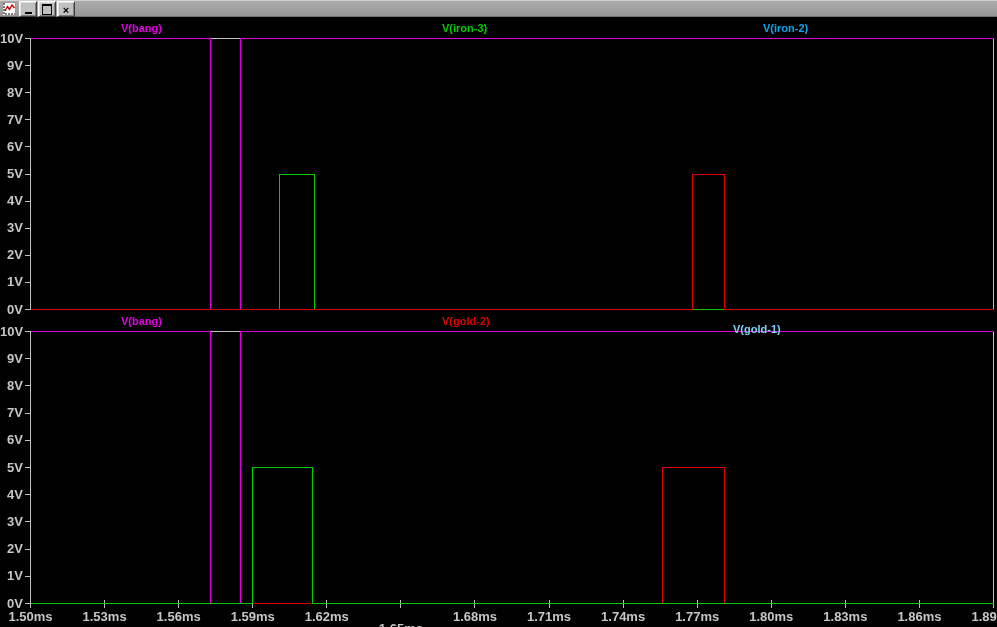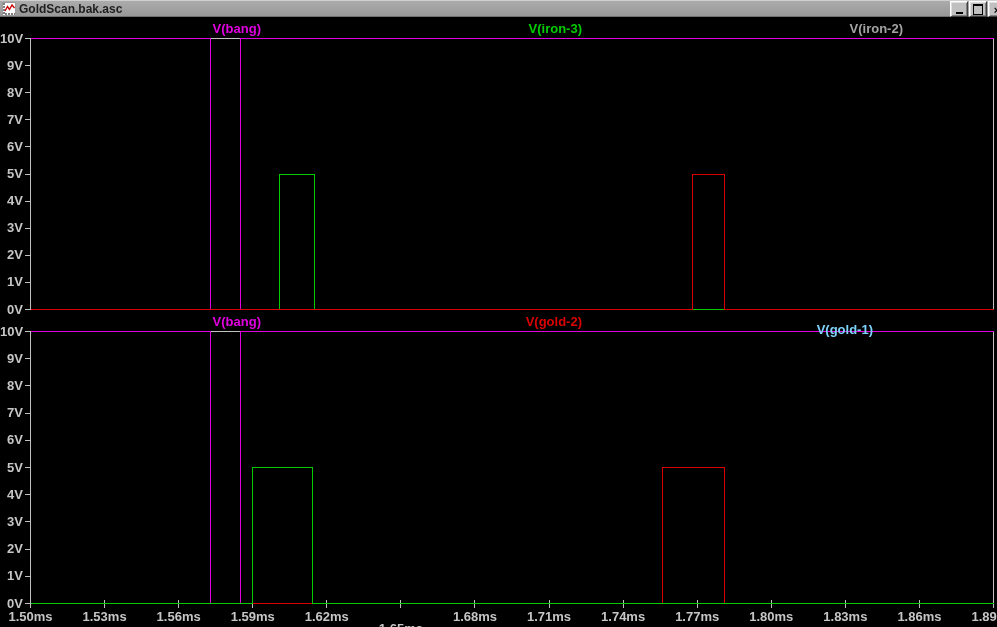--- a/index.html
+++ b/index.html
@@ -34,38 +34,37 @@
   
   .plotsvg{position:absolute;top:0;left:0;z-index:1;}
   .labels-layer{position:absolute;top:0;left:0;width:918px;height:627px;z-index:2;pointer-events:none;}
   .axis-label{
     position:absolute;font-size:13px;font-weight:bold;color:#c6c6c6;
     white-space:nowrap;line-height:15px;
   }
   .y-label{text-align:right;}
   .x-label{text-align:center;}
   .trace-label{
-    position:absolute;font-size:13px;font-weight:bold;text-align:right;
+    position:absolute;font-size:11px;font-weight:bold;text-align:left;
     white-space:nowrap;line-height:15px;pointer-events:auto;
   }
 </style>
 </head>
 <body>
 
 <div class="window">
 
   <div class="titlebar">
     <span class="ticon">
       <svg width="14" height="14" viewBox="0 0 14 14">
         <rect x="0.5" y="0.5" width="13" height="13" fill="#ffffff" stroke="#9a9a9a"></rect>
         <path d="M2 1v11h11" stroke="#000" stroke-width="1" fill="none" stroke-dasharray="2 1"></path>
         <polyline points="3,9 5.5,4.5 7.5,7.5 10,3 12.5,6" fill="none" stroke="#cc0000" stroke-width="1.4"></polyline>
       </svg>
     </span>
-    <span class="ttext">GoldScan.bak.asc</span>
     <span class="tbtns">
       <span class="tbtn" title="minimize">
           <span class="glyph-min"></span>
         </span>
       <span class="tbtn" title="maximize">
           <span class="glyph-max"></span>
         </span>
       <span class="tbtn" title="close">
           <span class="glyph-close">×</span>
         </span>
@@ -126,21 +125,21 @@
       <div class="axis-label y-label" style="left: 0px; width: 23px; top: 111.8px;">7V</div>
       <div class="axis-label y-label" style="left: 0px; width: 23px; top: 138.9px;">6V</div>
       <div class="axis-label y-label" style="left: 0px; width: 23px; top: 166px;">5V</div>
       <div class="axis-label y-label" style="left: 0px; width: 23px; top: 193.1px;">4V</div>
       <div class="axis-label y-label" style="left: 0px; width: 23px; top: 220.2px;">3V</div>
       <div class="axis-label y-label" style="left: 0px; width: 23px; top: 247.3px;">2V</div>
       <div class="axis-label y-label" style="left: 0px; width: 23px; top: 274.4px;">1V</div>
       <div class="axis-label y-label" style="left: 0px; width: 23px; top: 301.5px;">0V</div>
       <div class="trace-label" style="left: 121px; width: 140px; top: 21px; color: rgb(224, 0, 224);">V(bang)</div>
       <div class="trace-label" style="left: 442px; width: 140px; top: 21px; color: rgb(0, 204, 0);">V(iron-3)</div>
-      <div class="trace-label" style="left: 763px; width: 140px; top: 21px; color: #a3a3a3;">V(iron-2)</div>
+      <div class="trace-label" style="left: 763px; width: 140px; top: 21px; color: #0ea5e9;">V(iron-2)</div>
       <div class="axis-label y-label" style="left: 0px; width: 23px; top: 323.5px;">10V</div>
       <div class="axis-label y-label" style="left: 0px; width: 23px; top: 350.7px;">9V</div>
       <div class="axis-label y-label" style="left: 0px; width: 23px; top: 377.9px;">8V</div>
       <div class="axis-label y-label" style="left: 0px; width: 23px; top: 405.1px;">7V</div>
       <div class="axis-label y-label" style="left: 0px; width: 23px; top: 432.3px;">6V</div>
       <div class="axis-label y-label" style="left: 0px; width: 23px; top: 459.5px;">5V</div>
       <div class="axis-label y-label" style="left: 0px; width: 23px; top: 486.7px;">4V</div>
       <div class="axis-label y-label" style="left: 0px; width: 23px; top: 513.9px;">3V</div>
       <div class="axis-label y-label" style="left: 0px; width: 23px; top: 541.1px;">2V</div>
       <div class="axis-label y-label" style="left: 0px; width: 23px; top: 568.3px;">1V</div>

